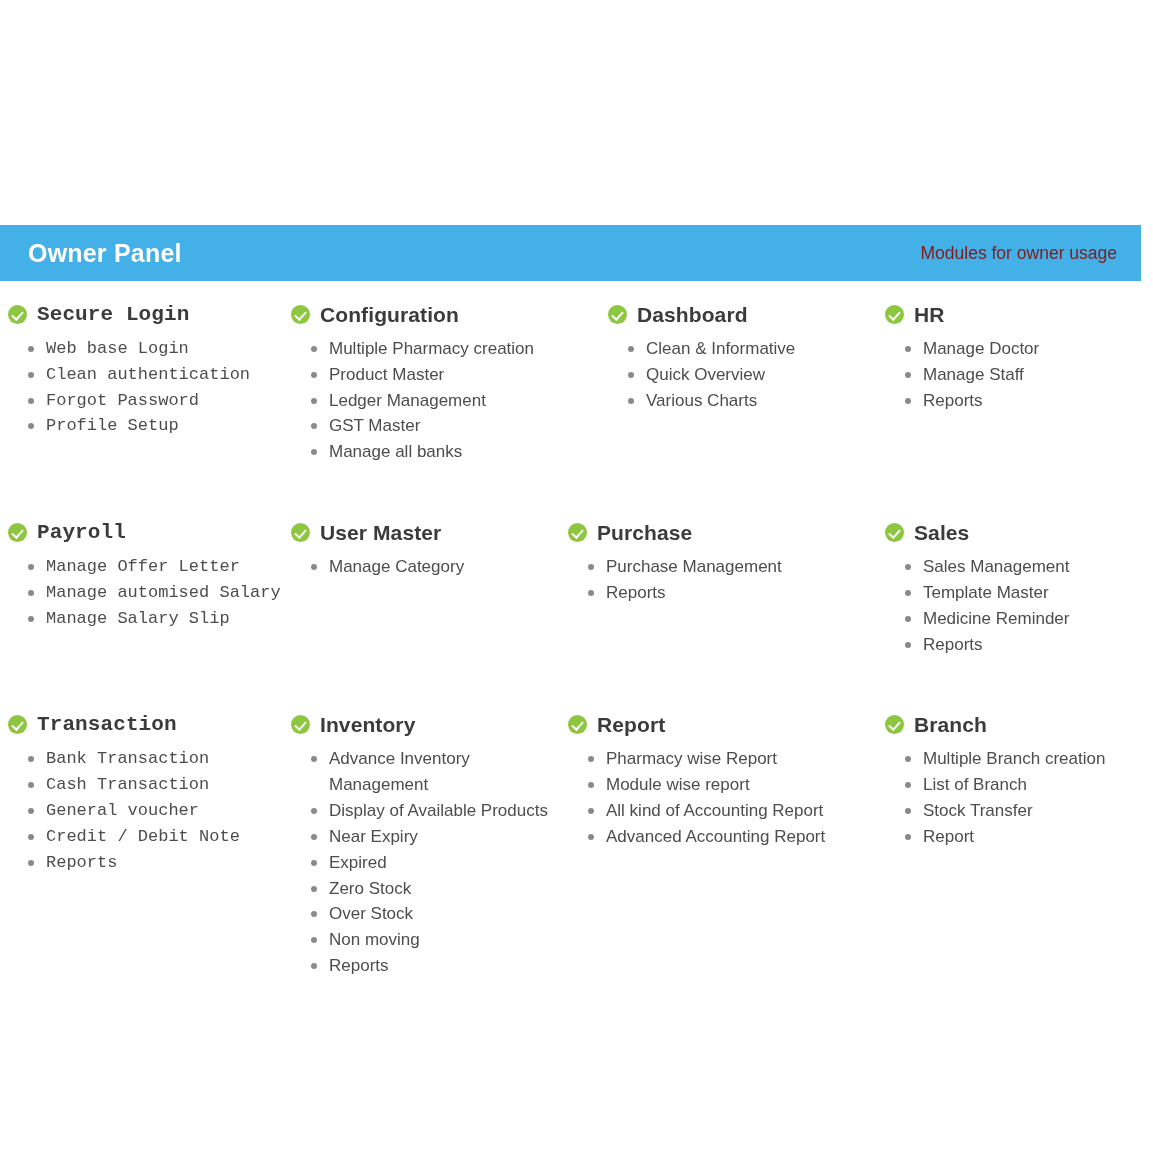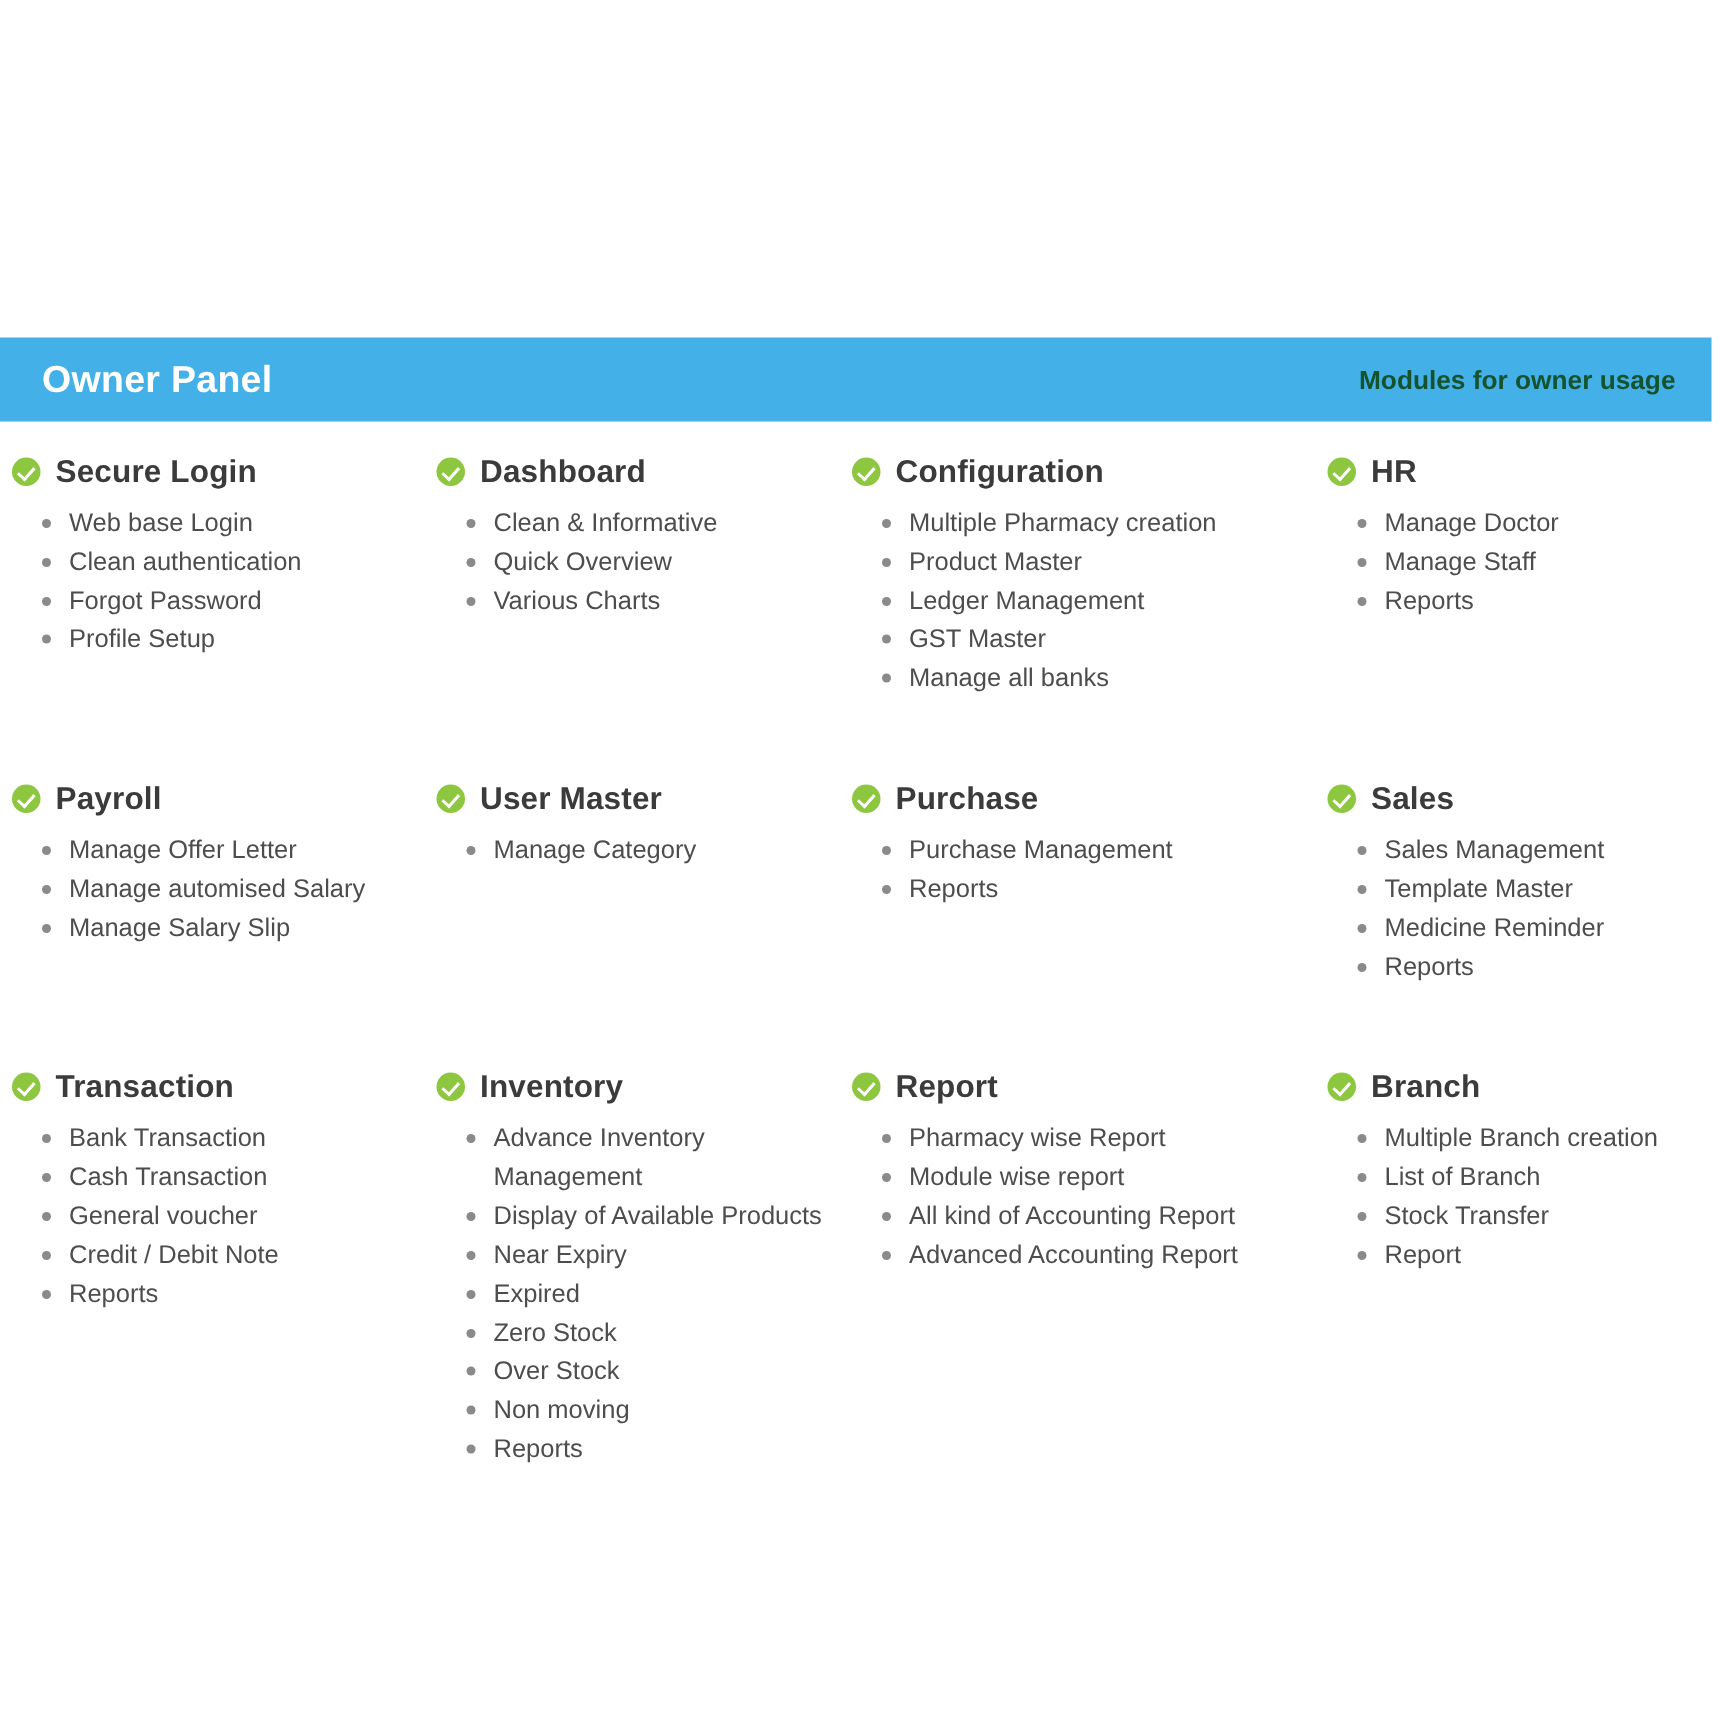--- a/index.html
+++ b/index.html
@@ -32,41 +32,41 @@
     justify-content: space-between;
     padding: 0 24px 0 28px;
   }
   .header-title {
     color: #ffffff;
     font-size: 25px;
     font-weight: bold;
     letter-spacing: 0.2px;
   }
   .header-sub {
-    color: #14532d;
+    color: #7f1d1d;
     font-size: 17.5px;
-    font-weight: bold;
+    font-weight: normal;
     text-align: center;
   }
   
   .content {
     position: absolute;
     left: 8px;
     top: 262px;
     width: 1145px;
   }
   .col-row {
     display: flex;
     width: 100%;
   }
   .col {
     width: 283px;
     padding-right: 8px;
   }
-  .col.c1 { width: 283px; }
+  .col.c1 { width: 283px; font-family: Liberation Mono, monospace; }
   .col.c2 { width: 277px; }
   .col.c3 { width: 317px; }
   .col.c4 { width: 268px; }
 
   .card { margin-bottom: 34px; }
 
   .card-head {
     display: flex;
     align-items: center;
     gap: 10px;
@@ -143,45 +143,45 @@
             <span class="card-title">Secure Login</span>
           </div>
           <ul class="items">
             <li>Web base Login</li>
             <li>Clean authentication</li>
             <li>Forgot Password</li>
             <li>Profile Setup</li>
           </ul>
         </div>
       </div>
-      <div class="col c2">
-        <div class="card">
-          <div class="card-head">
-            <span class="check"></span>
-            <span class="card-title">Dashboard</span>
-          </div>
-          <ul class="items">
-            <li>Clean &amp; Informative</li>
-            <li>Quick Overview</li>
-            <li>Various Charts</li>
-          </ul>
-        </div>
-      </div>
       <div class="col c3">
         <div class="card">
           <div class="card-head">
             <span class="check"></span>
             <span class="card-title">Configuration</span>
           </div>
           <ul class="items">
             <li>Multiple Pharmacy creation</li>
             <li>Product Master</li>
             <li>Ledger Management</li>
             <li>GST Master</li>
             <li>Manage all banks</li>
+          </ul>
+        </div>
+      </div>
+      <div class="col c2">
+        <div class="card">
+          <div class="card-head">
+            <span class="check"></span>
+            <span class="card-title">Dashboard</span>
+          </div>
+          <ul class="items">
+            <li>Clean &amp; Informative</li>
+            <li>Quick Overview</li>
+            <li>Various Charts</li>
           </ul>
         </div>
       </div>
       <div class="col c4">
         <div class="card">
           <div class="card-head">
             <span class="check"></span>
             <span class="card-title">HR</span>
           </div>
           <ul class="items">

